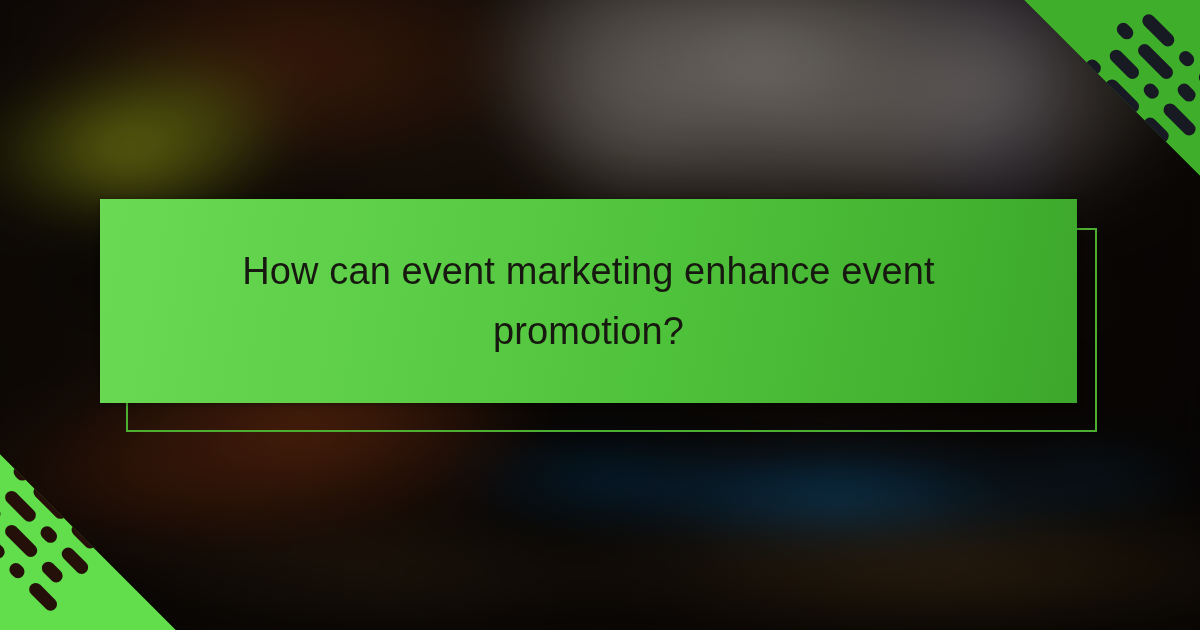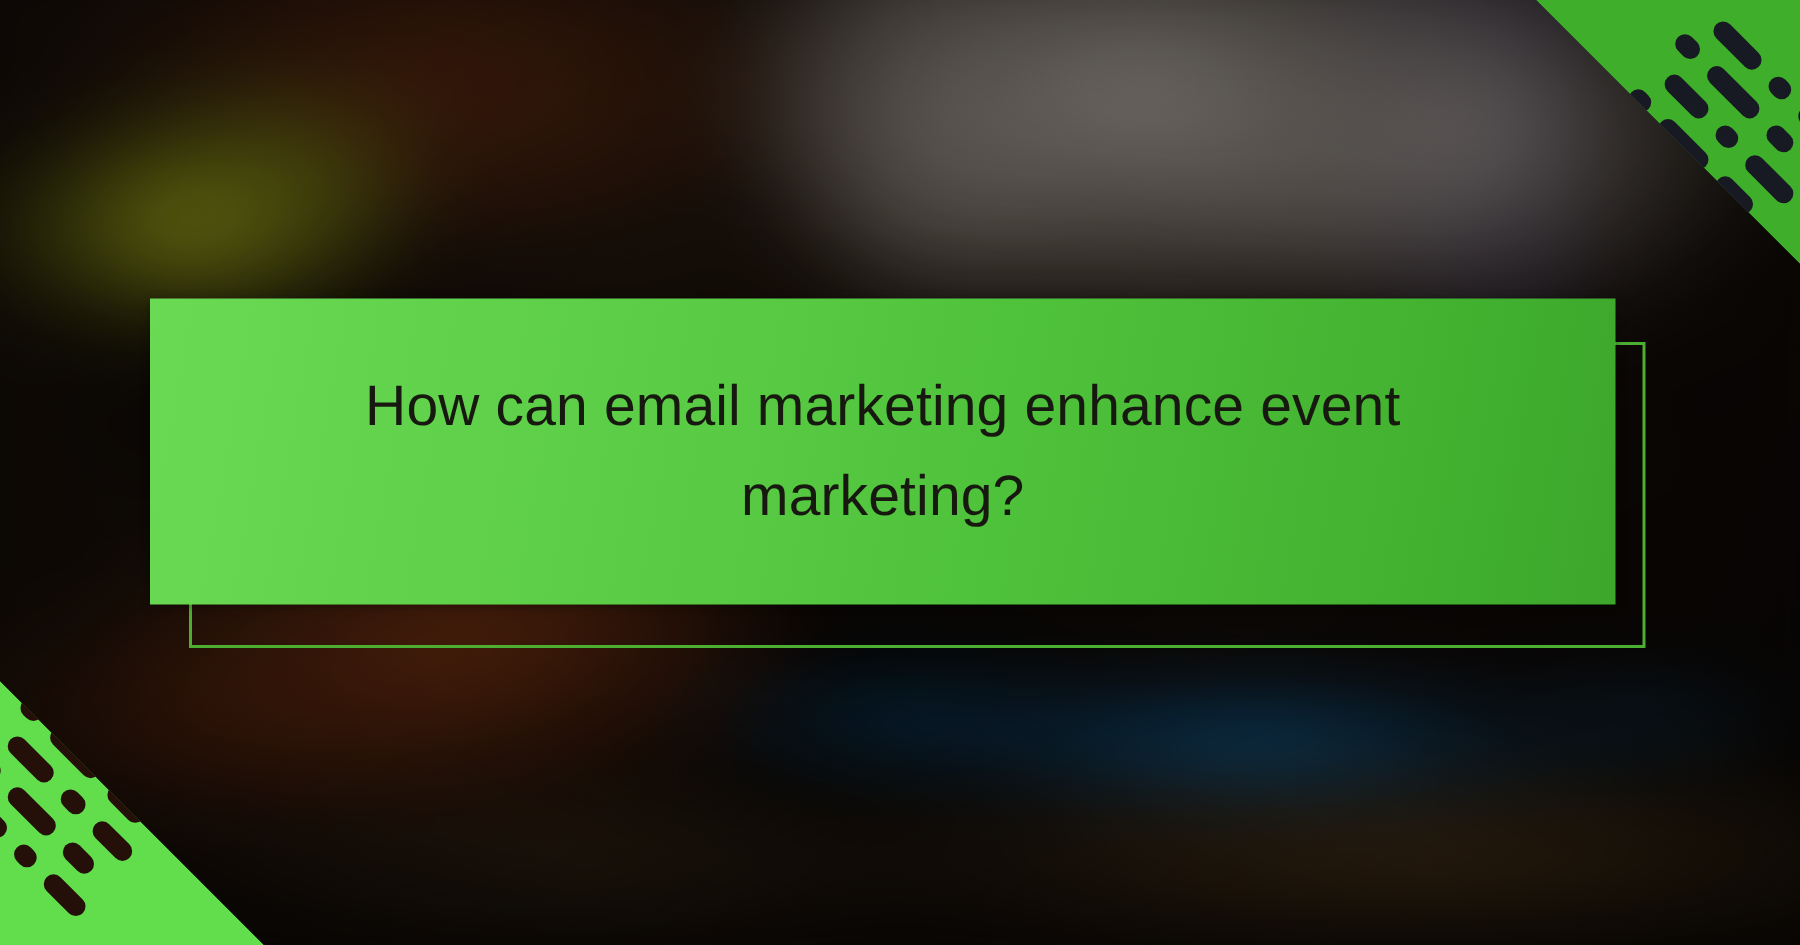--- a/index.html
+++ b/index.html
@@ -188,16 +188,16 @@
           <rect x="50" y="152" width="16" height="13" rx="6.5"></rect>
           <rect x="78" y="152" width="34" height="13" rx="6.5"></rect>
         </g>
       </g>
     </svg>
   </div>
 
   <div class="outline-rect"></div>
 
   <div class="panel">
-    <h1 class="panel-title">How can email marketing enhance event marketing?</h1>
+    <h1 class="panel-title">How can event marketing enhance event promotion?</h1>
   </div>
 
 </div>
 
 </body></html>

